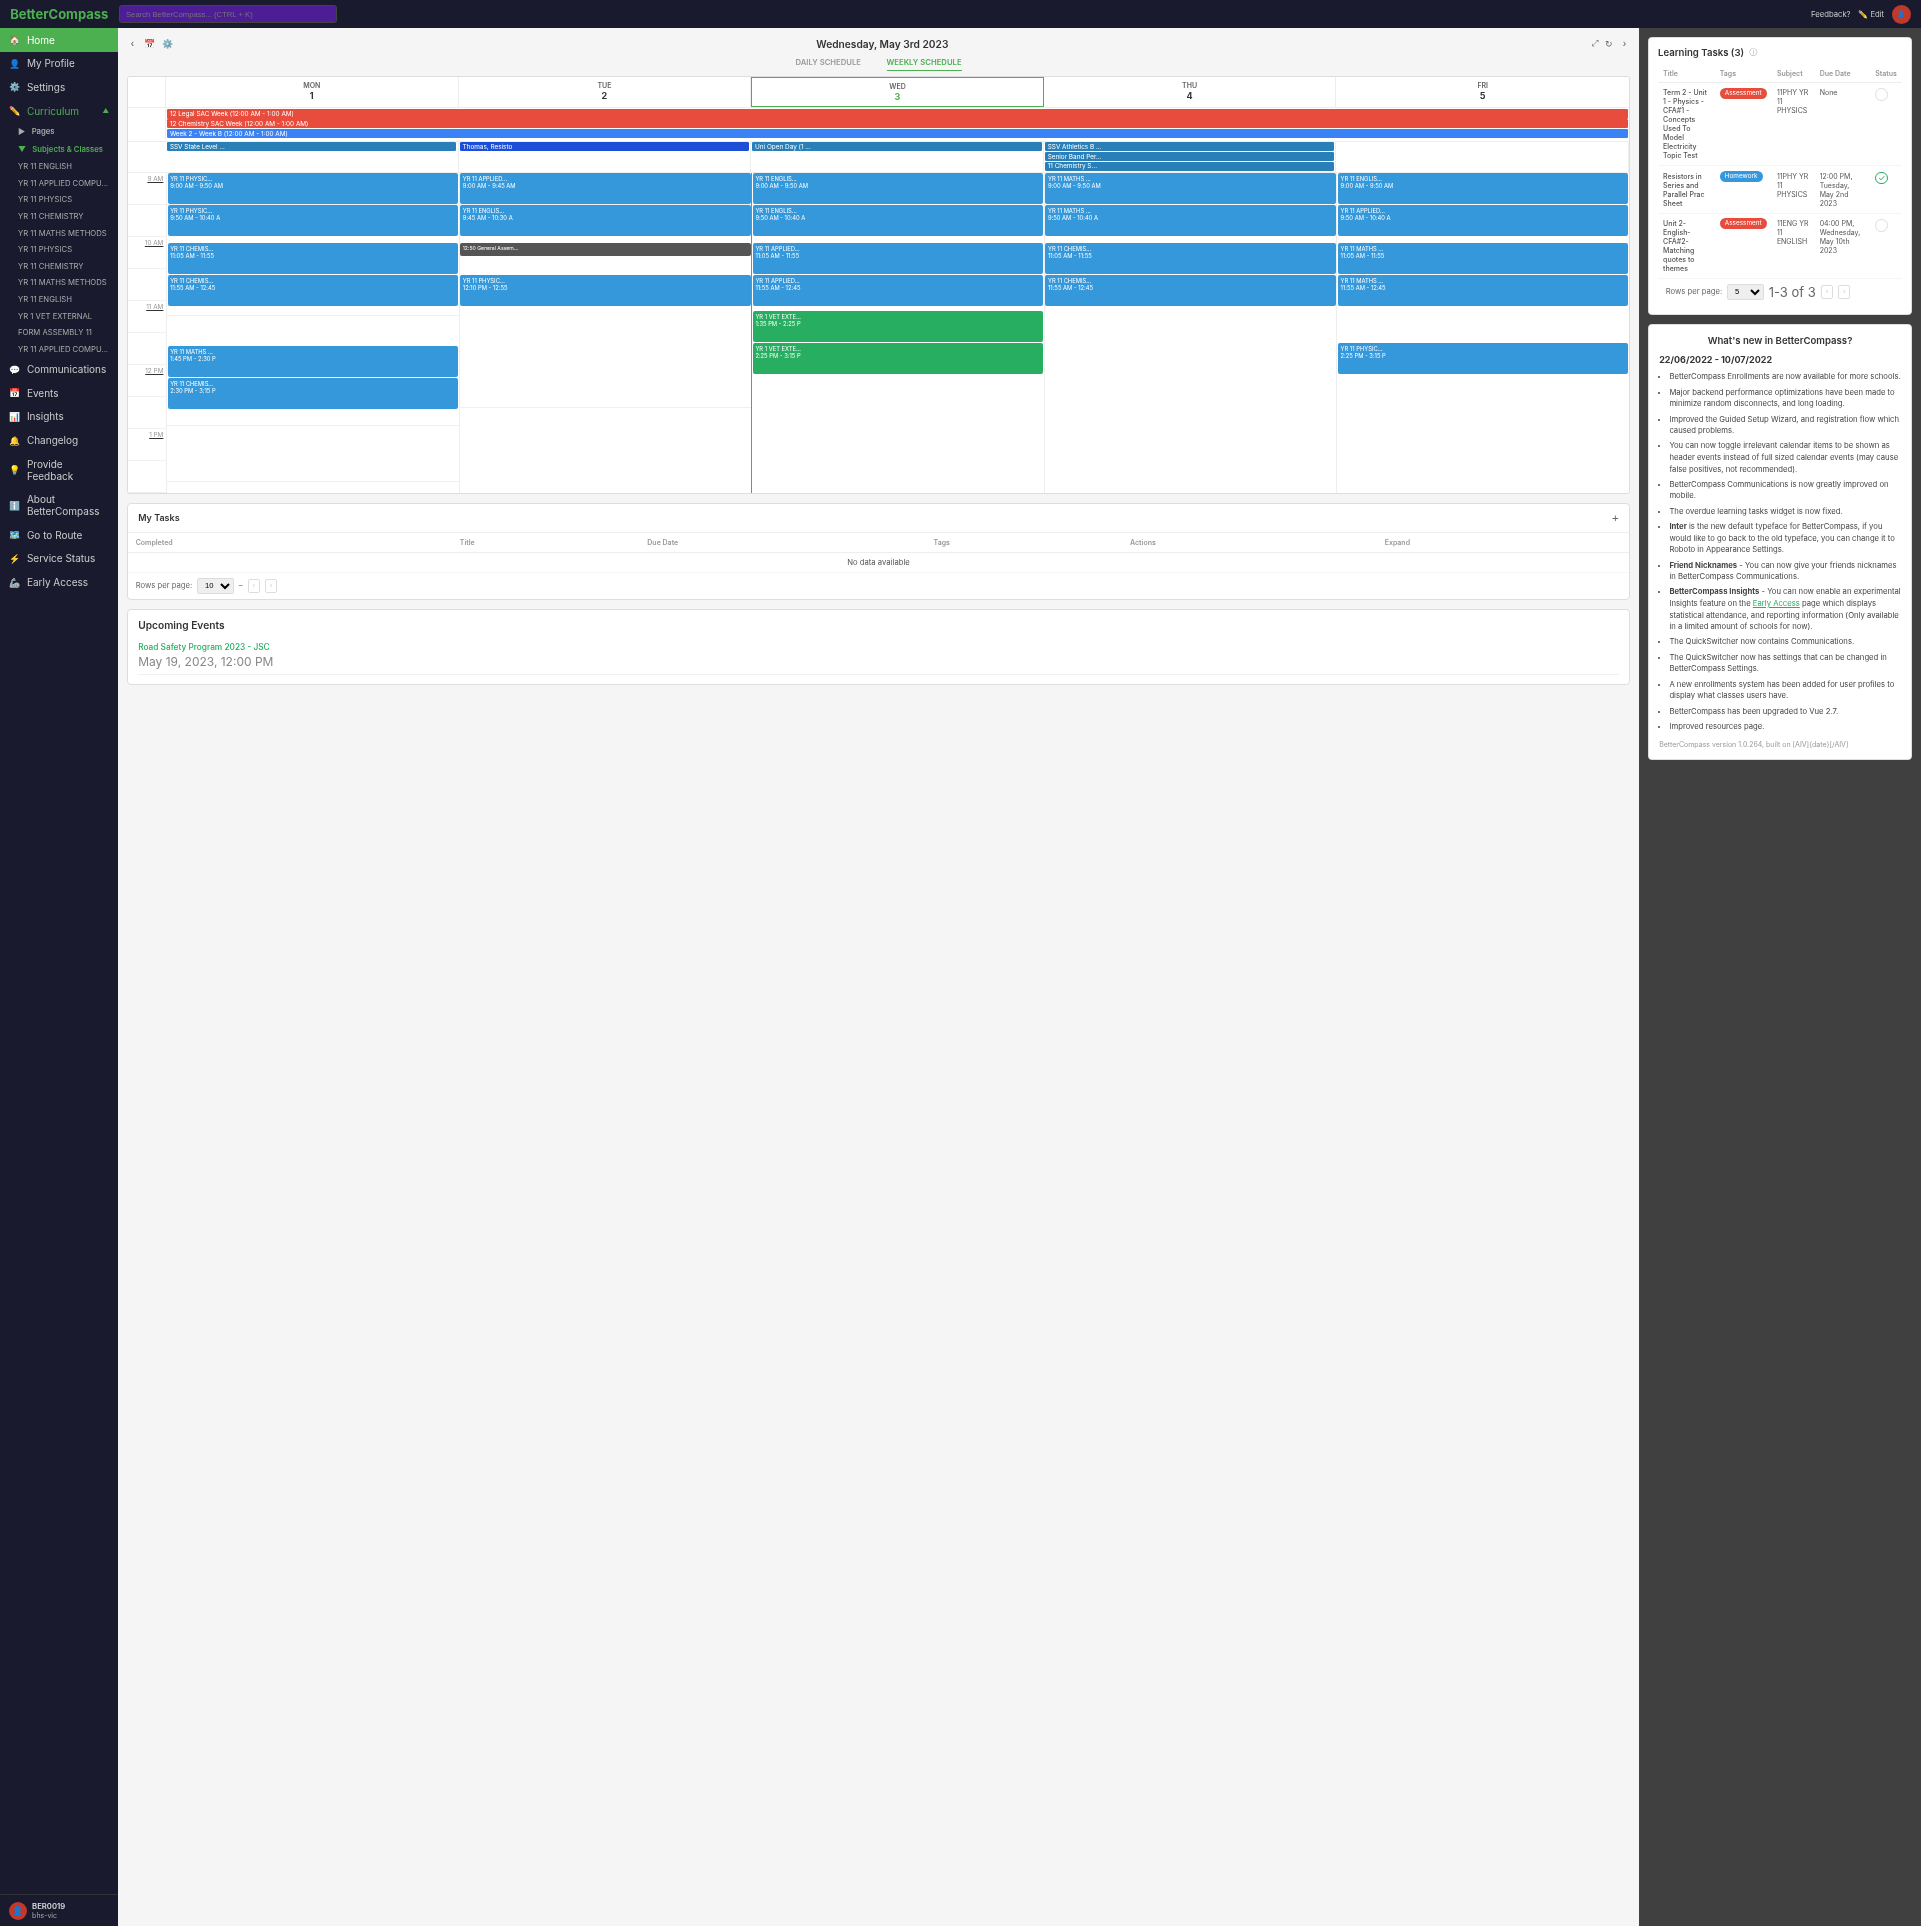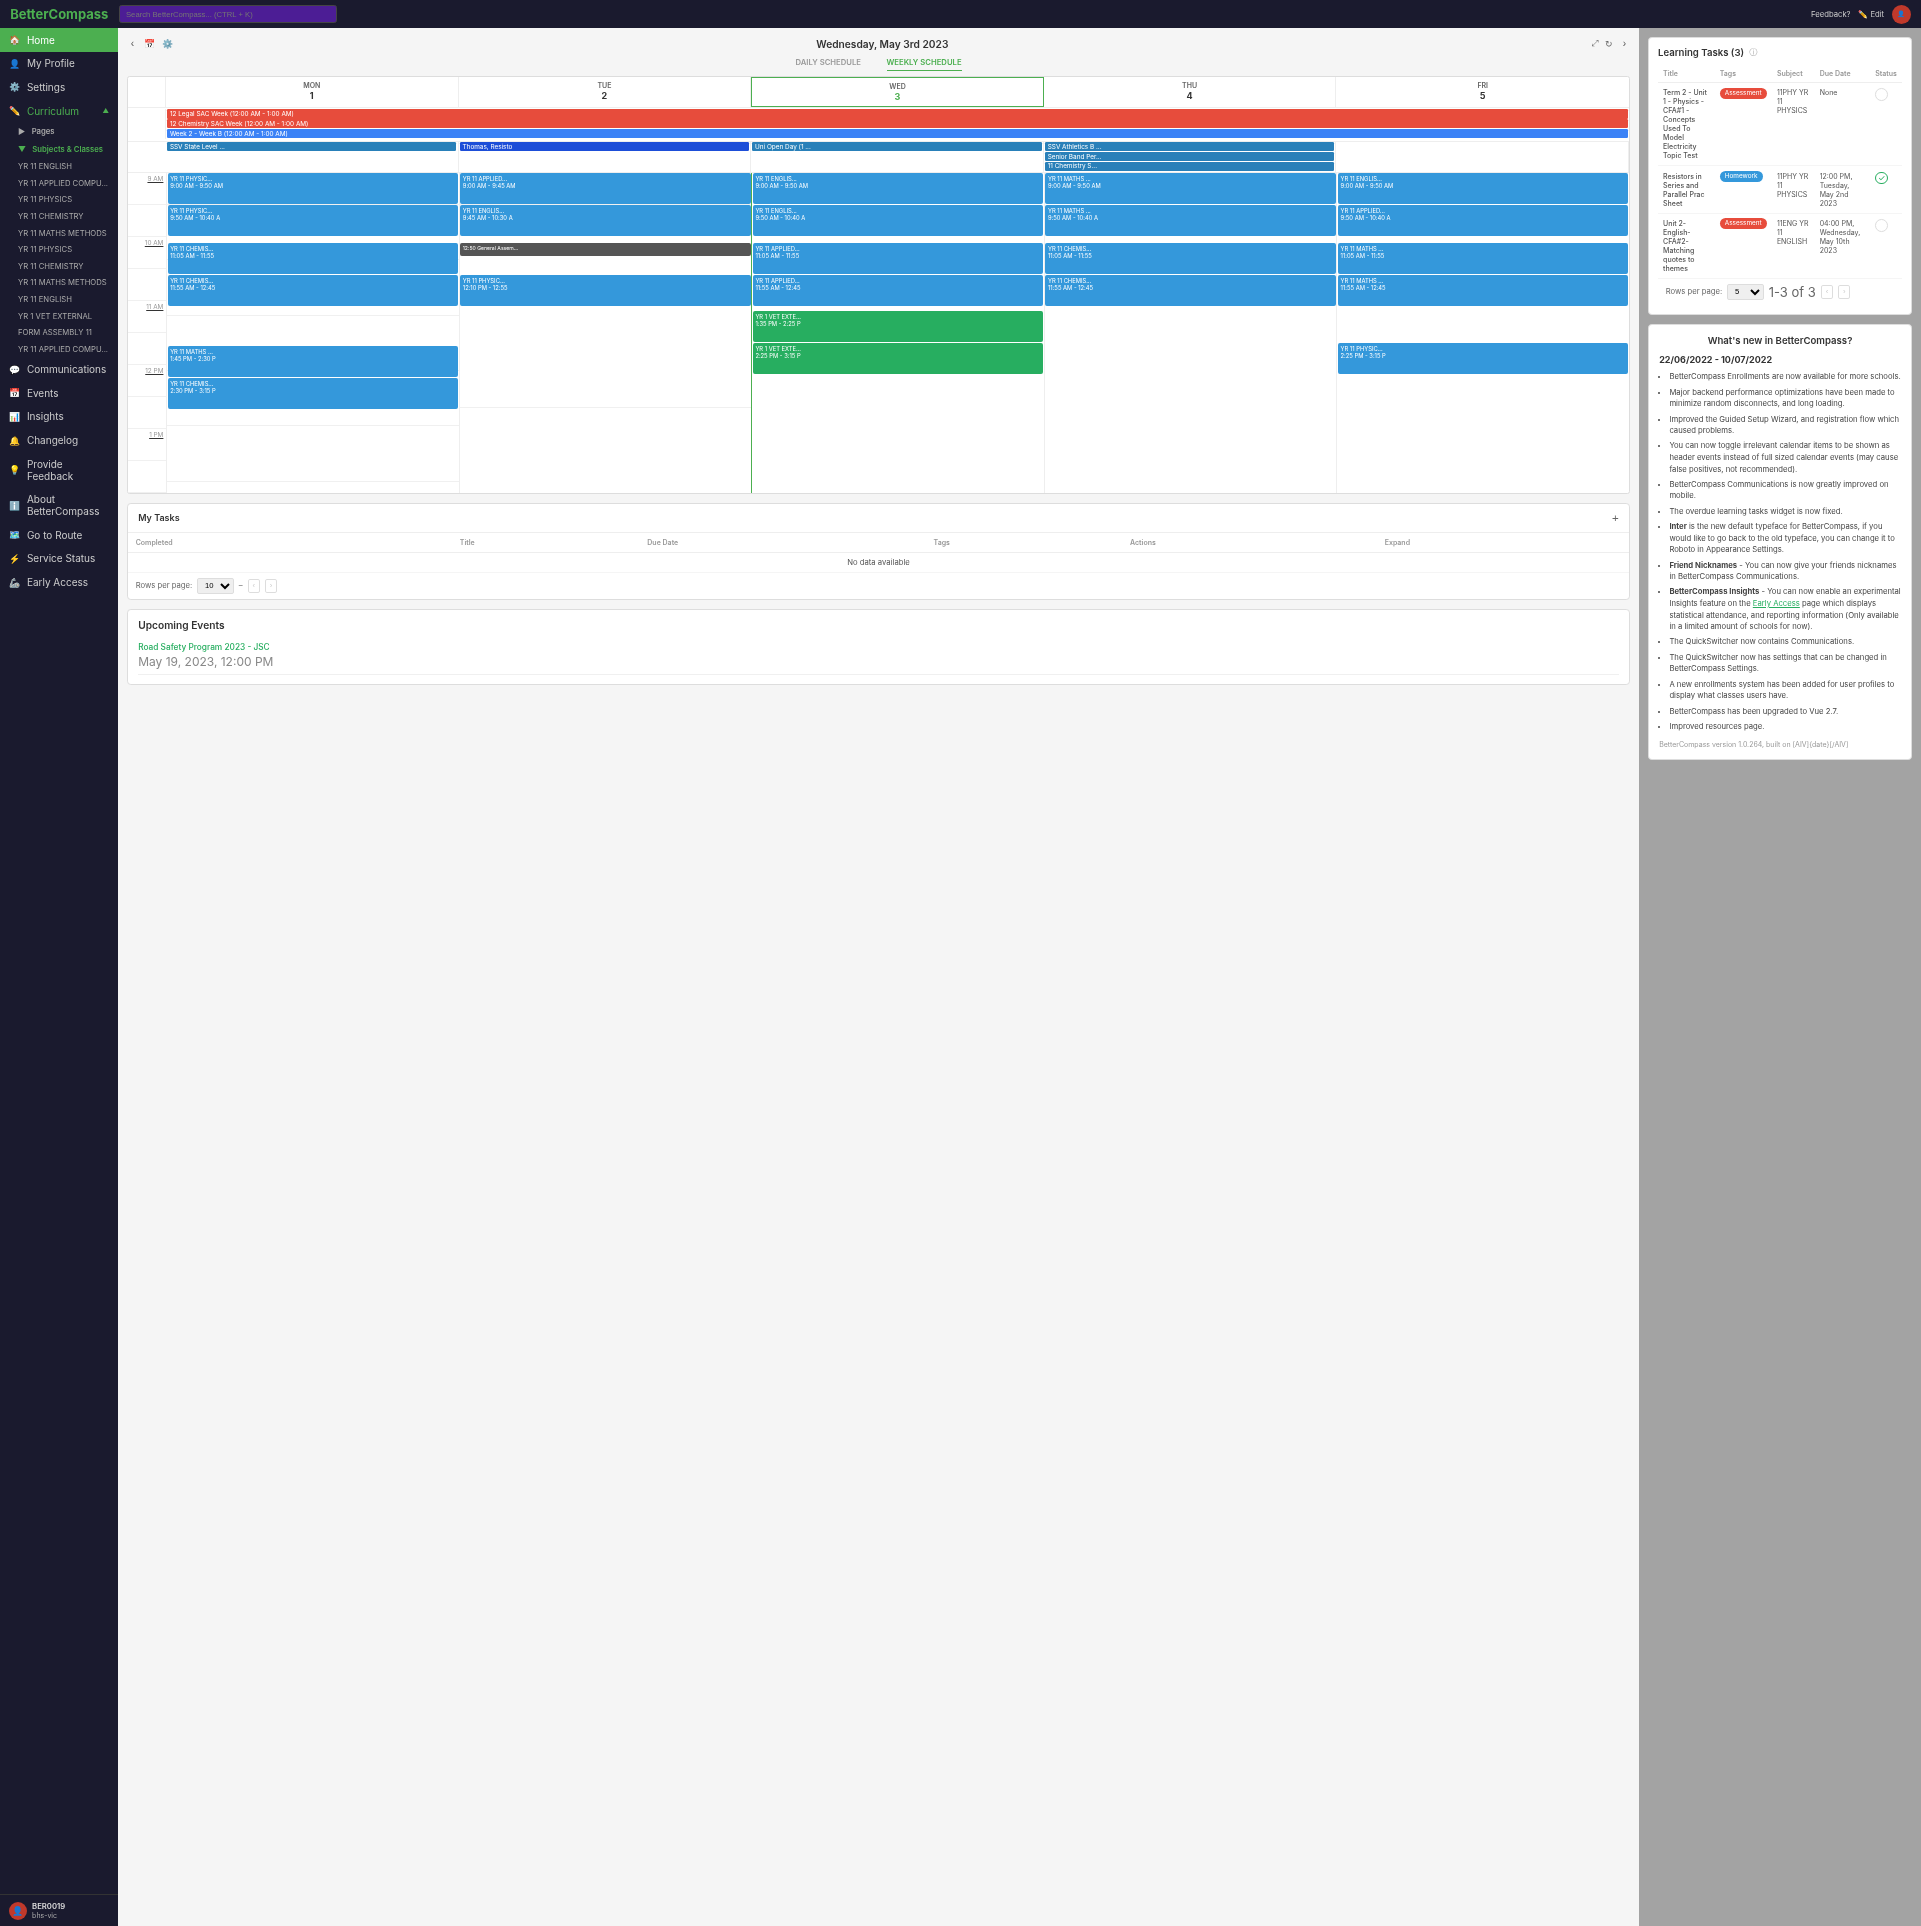--- a/index.html
+++ b/index.html
@@ -46,21 +46,21 @@
     .sidebar-section-header.green { color: #4caf50; }
     .sidebar-chevron { margin-left: auto; font-size: 6.4px; }
     .sidebar-bottom { margin-top: auto; padding: 6.4px 9px; border-top: 0.6px solid #333; display: flex; align-items: center; gap: 5.1px; }
     .sidebar-user-avatar { width: 18px; height: 18px; border-radius: 50%; background: #c0392b; display: flex; align-items: center; justify-content: center; overflow: hidden; }
     .sidebar-user-info { font-size: 7px; color: #aaa; }
     .sidebar-user-name { font-weight: 600; color: #ddd; font-size: 7.7px; }
 
     
     .content-area { flex: 1; overflow-y: auto; display: flex; gap: 0; background: #f5f5f5; }
     .content-left { flex: 1; padding: 9px; overflow-y: auto; min-width: 0; }
-    .content-right { width: 282px; flex-shrink: 0; padding: 9px; overflow-y: auto; background: #a3a3a3; }
+    .content-right { width: 282px; flex-shrink: 0; padding: 9px; overflow-y: auto; background: #404040; }
 
     
     .cal-header { display: flex; align-items: center; gap: 6.4px; margin-bottom: 7.7px; }
     .cal-nav-btn { background: none; border: none; cursor: pointer; font-size: 10.2px; color: #555; padding: 1.3px 3.8px; }
     .cal-title { font-size: 10.2px; font-weight: 600; color: #333; flex: 1; text-align: center; }
     .cal-icon-btn { background: none; border: none; cursor: pointer; color: #666; font-size: 9px; }
 
     
     .schedule-tabs { display: flex; justify-content: center; gap: 25.6px; margin-bottom: 5.1px; font-size: 7.7px; font-weight: 600; }
     .schedule-tab { cursor: pointer; color: #999; padding-bottom: 2.6px; }

